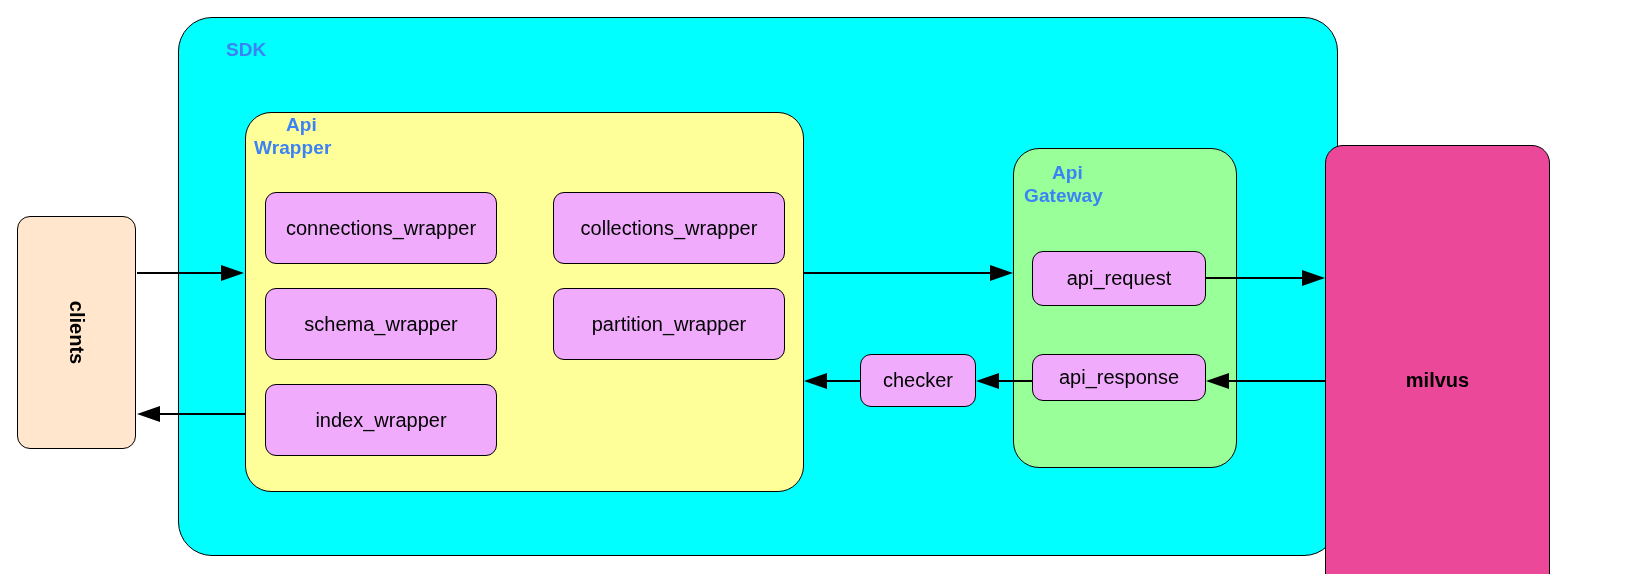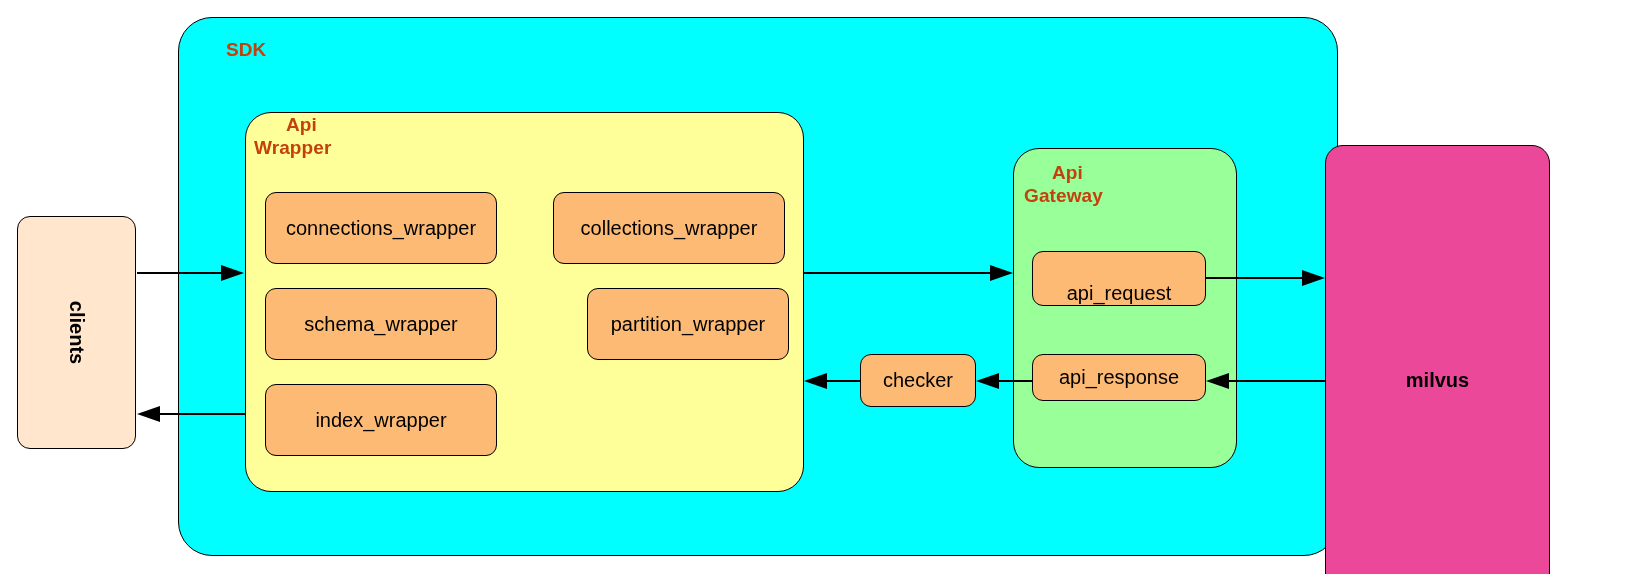--- a/index.html
+++ b/index.html
@@ -14,37 +14,37 @@
     background: #ffffff;
     font-family: "Liberation Sans", sans-serif;
     overflow: hidden;
   }
 
   
   .node {
     position: absolute;
     box-sizing: border-box;
     border: 1.6px solid #000000;
-    background: #fdba74;
+    background: #f0abfc;
     display: flex;
     align-items: center;
     justify-content: center;
   }
 
   
   .container {
     position: absolute;
     box-sizing: border-box;
     border: 1.6px solid #000000;
   }
   .container-label {
     position: absolute;
     font-weight: bold;
     font-size: 19px;
-    color: #c2410c;
+    color: #3b82f6;
     line-height: 1.22;
     white-space: pre-line;
     letter-spacing: 0.1px;
   }
 
   #sdk-box {
     left: 178px;
     top: 17px;
     width: 1160px;
     height: 539px;
@@ -89,32 +89,32 @@
   
   .wrapper-node {
     border-radius: 11px;
     font-size: 20px;
     color: #000000;
   }
 
   #node-connections { left: 265px; top: 192px; width: 232px; height: 72px; }
   #node-collections { left: 553px; top: 192px; width: 232px; height: 72px; }
   #node-schema      { left: 265px; top: 288px; width: 232px; height: 72px; }
-  #node-partition   { left: 553px; top: 288px; width: 202px; height: 72px; margin-left: 34px; }
+  #node-partition   { left: 553px; top: 288px; width: 232px; height: 72px; }
   #node-index       { left: 265px; top: 384px; width: 232px; height: 72px; }
   #node-utility     { left: 553px; top: 384px; width: 232px; height: 72px; }
 
   #node-checker {
     left: 860px; top: 354px; width: 116px; height: 53px;
     border-radius: 11px; font-size: 20px;
   }
 
   #node-api-request {
     left: 1032px; top: 251px; width: 174px; height: 55px;
-    border-radius: 11px; font-size: 20px; align-items: flex-end;
+    border-radius: 11px; font-size: 20px;
   }
   #node-api-response {
     left: 1032px; top: 354px; width: 174px; height: 47px;
     border-radius: 11px; font-size: 20px;
   }
 
   #node-clients {
     left: 17px; top: 216px; width: 119px; height: 233px;
     background: #FFE6CC;
     border-radius: 13px;

